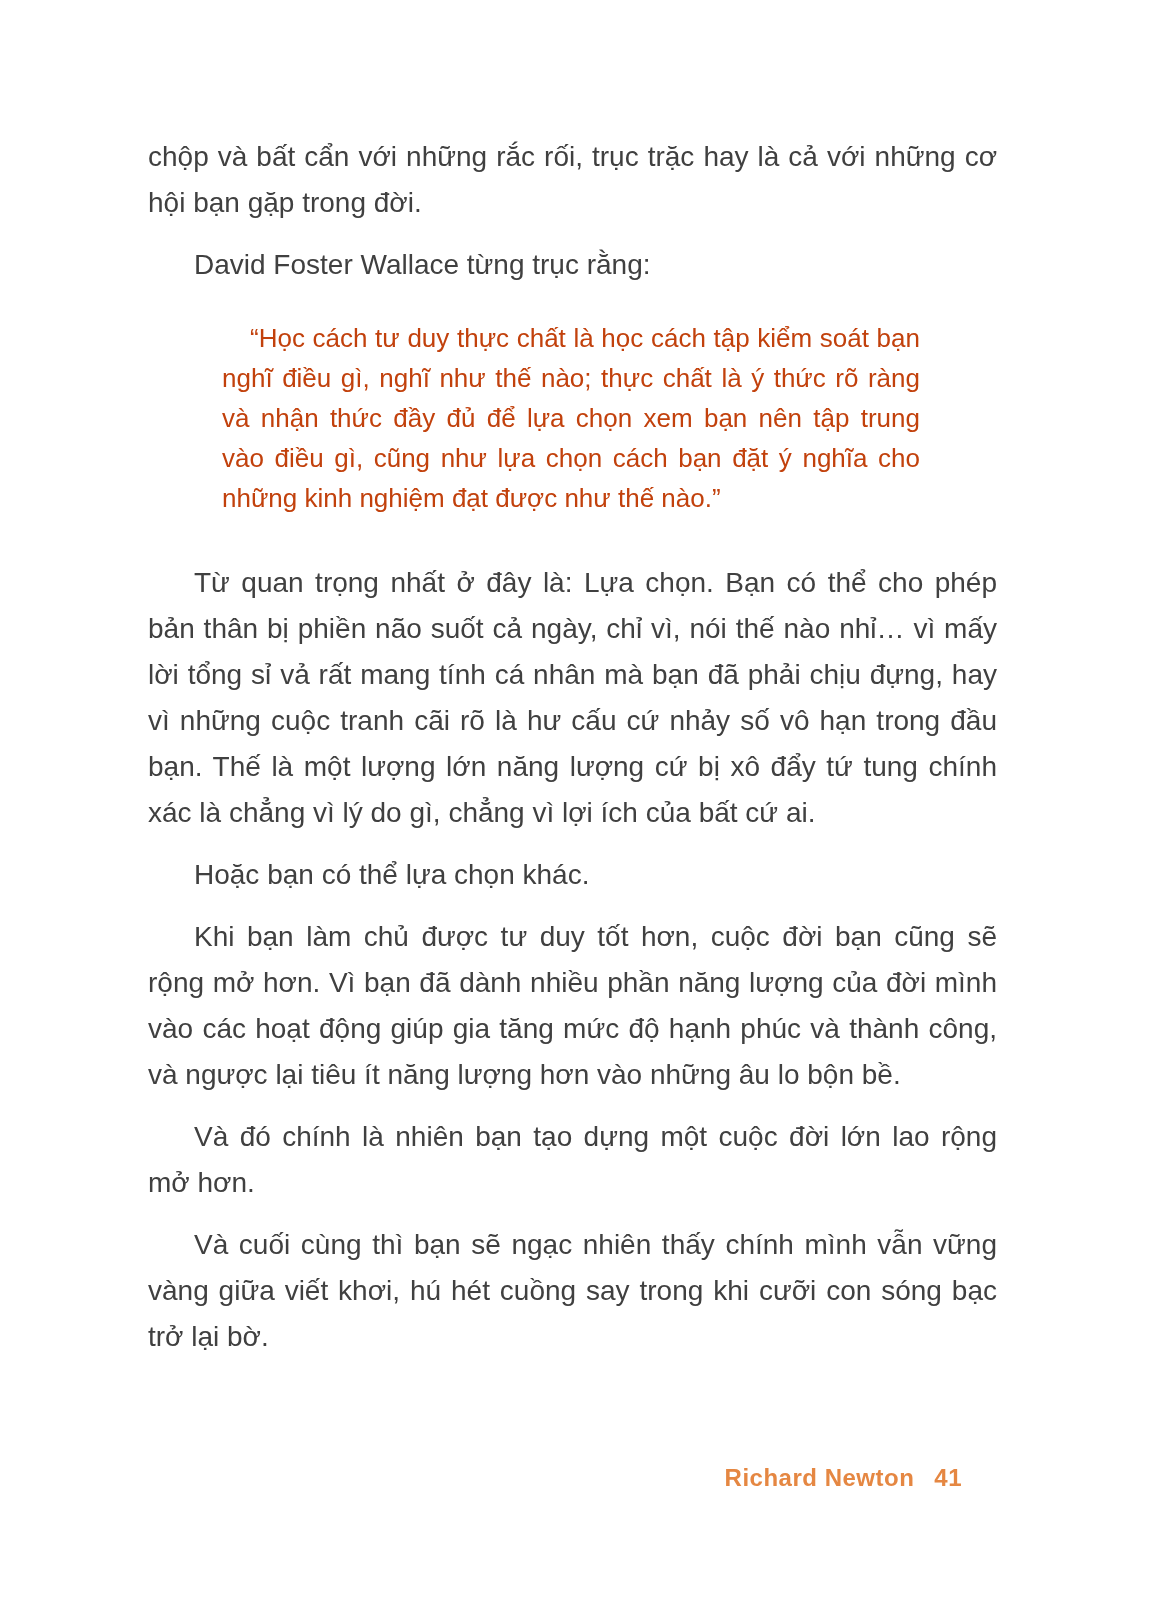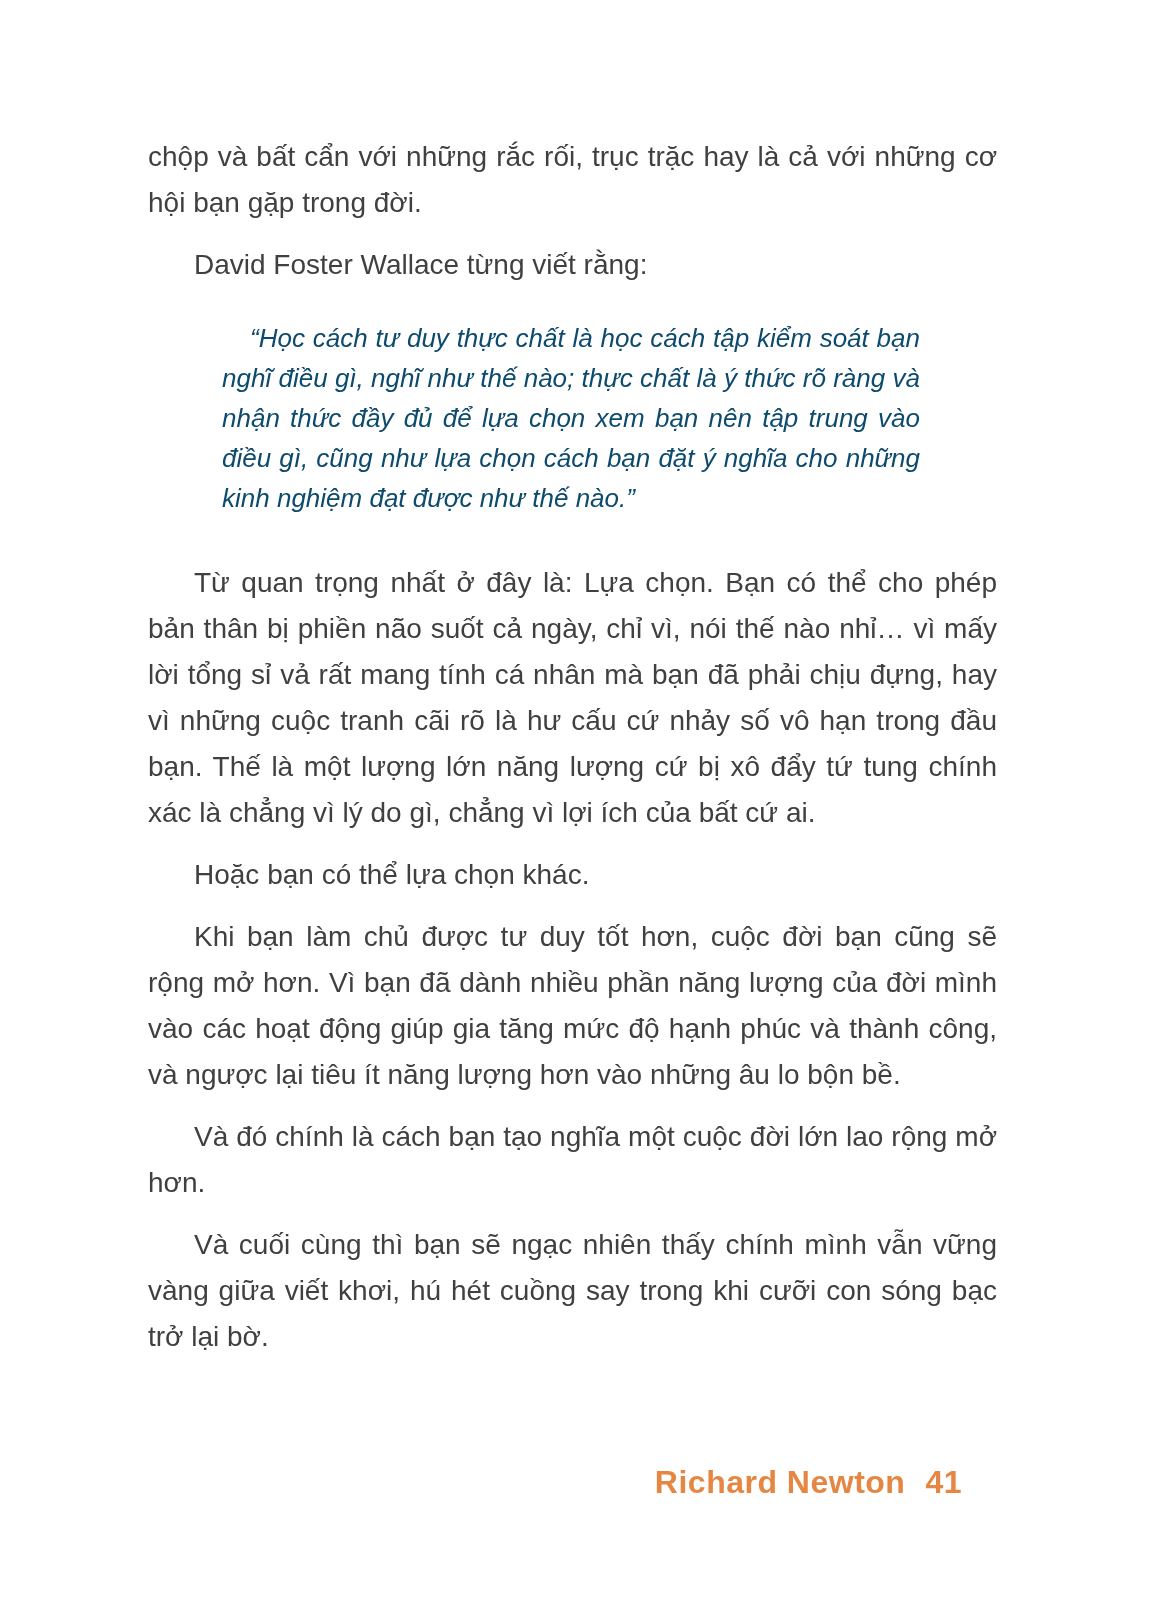--- a/index.html
+++ b/index.html
@@ -30,58 +30,57 @@
     margin: 0 0 16px 0;
     text-indent: 46px;
   }
   .para.continuation {
     text-indent: 0;
   }
   .quote {
     margin: 30px 77px 42px 74px;
     font-size: 26px;
     line-height: 40px;
-    color: #0c4a6e;
+    color: #c2410c;
     text-indent: 28px;
     text-align: justify;
-    font-style: italic;
   }
   .page-footer {
     position: absolute;
     top: 1464px;
     right: 166px;
     display: flex;
     align-items: baseline;
     gap: 20px;
-    font-size: 32px;
+    font-size: 24px;
     font-weight: bold;
     letter-spacing: 0.5px;
     color: #e58742;
   }
 </style>
 </head>
 <body>
 
 <div class="page">
 
   <main class="content">
 
     <p class="para continuation">chộp và bất cẩn với những rắc rối, trục trặc hay là cả với những cơ hội bạn gặp trong đời.</p>
 
-    <p class="para">David Foster Wallace từng viết rằng:</p>
+    <p class="para">David Foster Wallace từng trục rằng:</p>
 
     <blockquote class="quote">“Học cách tư duy thực chất là học cách tập kiểm soát bạn nghĩ điều gì, nghĩ như thế nào; thực chất là ý thức rõ ràng và nhận thức đầy đủ để lựa chọn xem bạn nên tập trung vào điều gì, cũng như lựa chọn cách bạn đặt ý nghĩa cho những kinh nghiệm đạt được như thế nào.”</blockquote>
 
     <p class="para">Từ quan trọng nhất ở đây là: Lựa chọn. Bạn có thể cho phép bản thân bị phiền não suốt cả ngày, chỉ vì, nói thế nào nhỉ… vì mấy lời tổng sỉ vả rất mang tính cá nhân mà bạn đã phải chịu đựng, hay vì những cuộc tranh cãi rõ là hư cấu cứ nhảy số vô hạn trong đầu bạn. Thế là một lượng lớn năng lượng cứ bị xô đẩy tứ tung chính xác là chẳng vì lý do gì, chẳng vì lợi ích của bất cứ ai.</p>
 
     <p class="para">Hoặc bạn có thể lựa chọn khác.</p>
 
     <p class="para">Khi bạn làm chủ được tư duy tốt hơn, cuộc đời bạn cũng sẽ rộng mở hơn. Vì bạn đã dành nhiều phần năng lượng của đời mình vào các hoạt động giúp gia tăng mức độ hạnh phúc và thành công, và ngược lại tiêu ít năng lượng hơn vào những âu lo bộn bề.</p>
 
-    <p class="para">Và đó chính là cách bạn tạo nghĩa một cuộc đời lớn lao rộng mở hơn.</p>
+    <p class="para">Và đó chính là nhiên bạn tạo dựng một cuộc đời lớn lao rộng mở hơn.</p>
 
     <p class="para">Và cuối cùng thì bạn sẽ ngạc nhiên thấy chính mình vẫn vững vàng giữa viết khơi, hú hét cuồng say trong khi cưỡi con sóng bạc trở lại bờ.</p>
 
   </main>
 
   <footer class="page-footer">
     <span>Richard Newton</span>
     <span>41</span>
   </footer>
 

